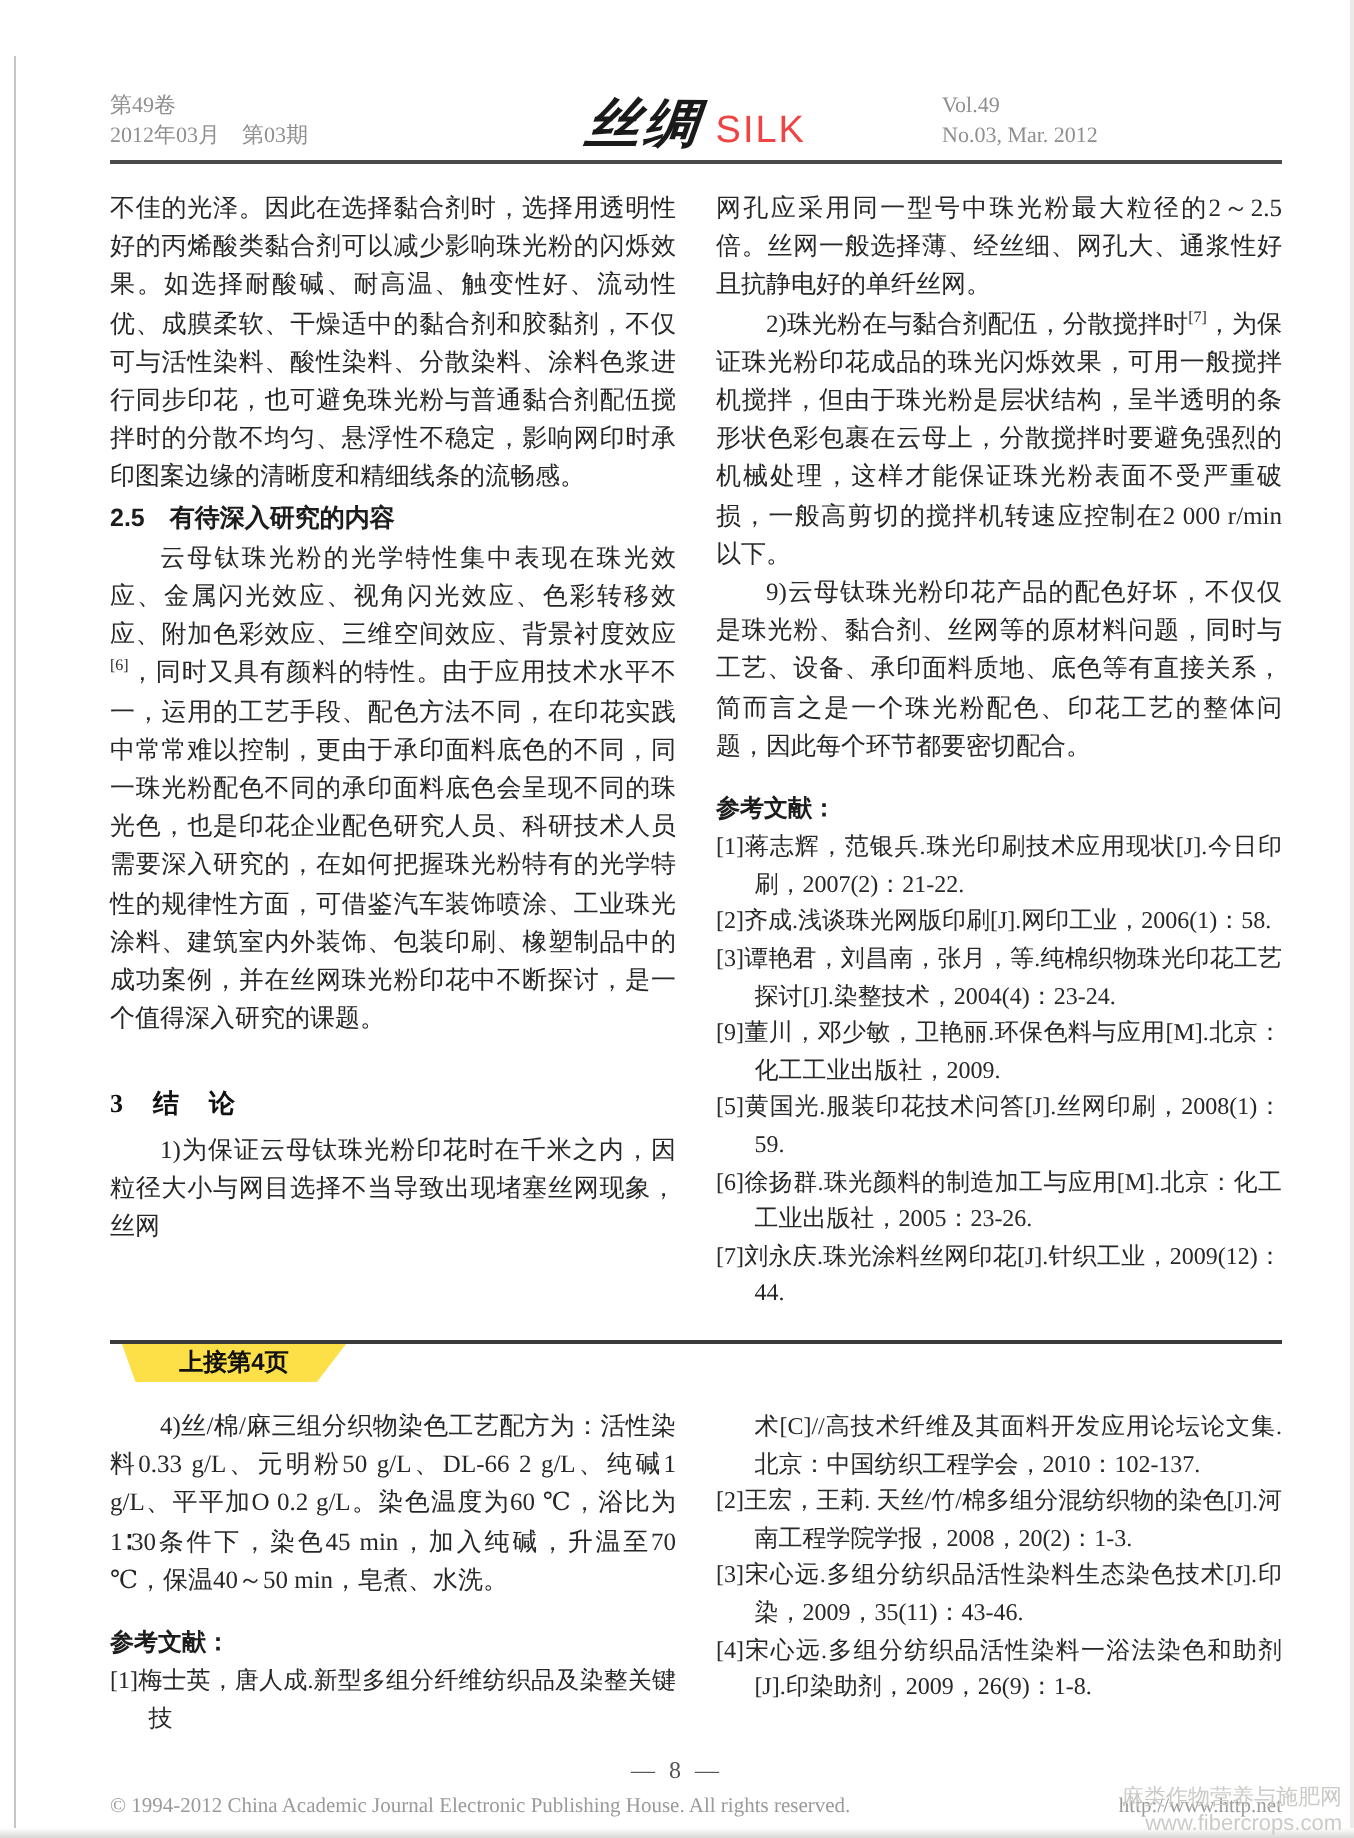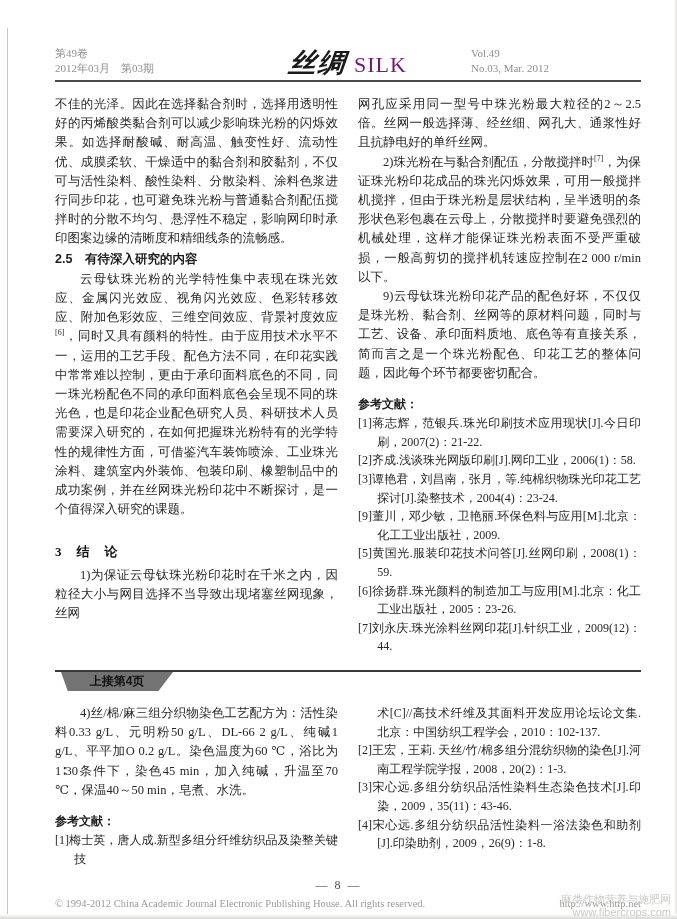--- a/index.html
+++ b/index.html
@@ -21,21 +21,21 @@
   .content{position:absolute;left:55px;width:586px;top:46px;}
 
   
   .journal-header{display:flex;justify-content:space-between;align-items:flex-end;
     color:#8f8f8f;font-size:11px;line-height:15px;padding-bottom:4px;}
   .jh-left,.jh-right{width:170px;}
   .jh-right{}
   .jh-center{flex:1;text-align:center;color:#1a1a1a;white-space:nowrap;}
   .logo-cn{font-size:27px;font-weight:bold;font-style:italic;transform:skewX(-6deg);
     display:inline-block;letter-spacing:2px;font-family:"Liberation Serif",serif;}
-  .logo-en{font-size:22px;font-family:Liberation Serif, serif;color:#701a75;margin-left:4px;letter-spacing:1px;}
+  .logo-en{font-size:19px;font-family:Liberation Sans, sans-serif;color:#ef4444;margin-left:4px;letter-spacing:1px;}
   .header-rule{border-bottom:2px solid #4b4b4b;}
 
   
   .cols{display:flex;gap:20px;margin-top:13px;}
   .col{width:283px;font-size:12.5px;line-height:19.2px;color:#272727;text-align:justify;}
   p{margin:0;}
   .indent{text-indent:2em;}
   sup{font-size:8px;vertical-align:super;line-height:0;}
 
   .h-sub{font-family:"Liberation Sans",sans-serif;font-weight:bold;font-size:12.5px;color:#1d1d1d;margin:1px 0;}
@@ -43,21 +43,21 @@
     margin:23px 0 4px 0;letter-spacing:1px;}
   .ref-heading{font-family:"Liberation Sans",sans-serif;font-weight:bold;font-size:12px;color:#1d1d1d;margin-top:12px;}
   .ref-item{font-size:12px;line-height:18.6px;padding-left:1.6em;text-indent:-1.6em;color:#272727;}
   .ref-cont{font-size:12px;line-height:18.6px;padding-left:1.6em;color:#272727;}
 
   
   .sep{margin-top:14px;position:relative;height:22px;}
   .sep-line{border-top:2px solid #3a3a3a;}
   .sep-badge{
     position:absolute;left:6px;top:2px;width:112px;height:19px;
-    background:#737373;
+    background:#fde047;
     clip-path:polygon(0 0,100% 0,87% 100%,6% 100%);
     display:flex;align-items:center;justify-content:center;
     font-family:"Liberation Sans",sans-serif;font-weight:bold;font-size:12px;color:#111;
   }
   .cols-lower{margin-top:12px;}
 
   
   .page-num{position:absolute;left:0;right:0;bottom:26px;text-align:center;
     font-size:12px;color:#555;letter-spacing:2px;}
   .copyright-row{position:absolute;left:55px;width:586px;bottom:10px;

